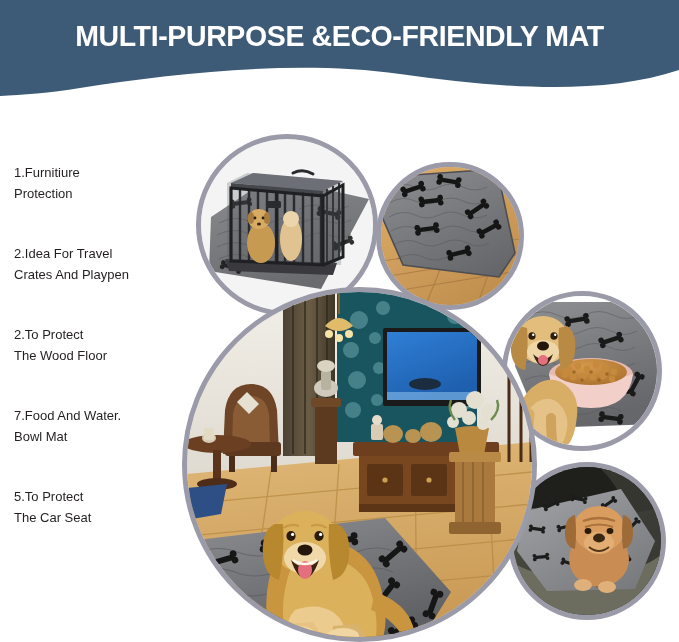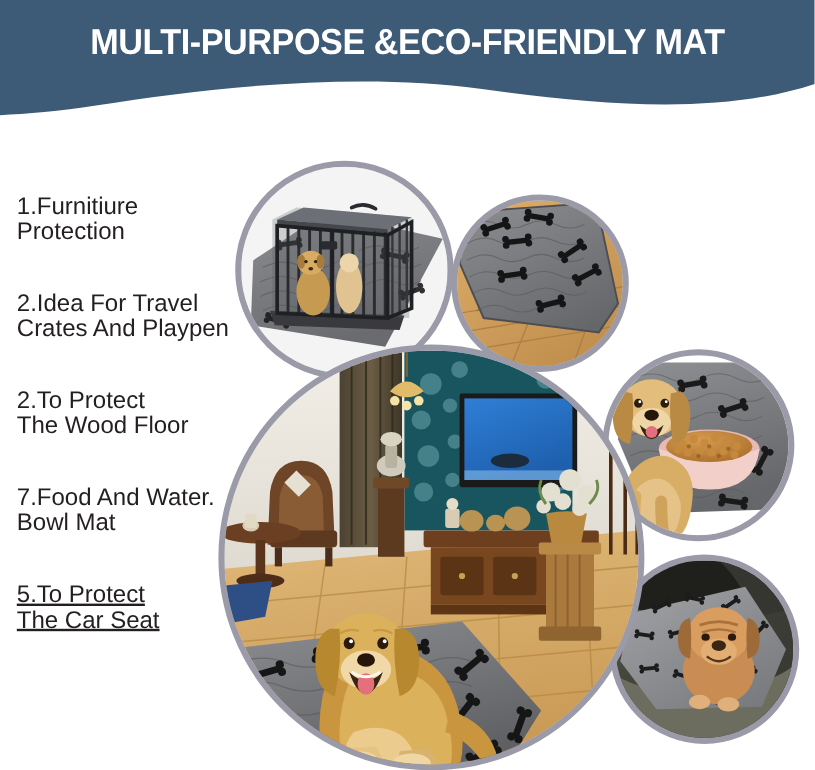--- a/index.html
+++ b/index.html
@@ -50,27 +50,27 @@
 
   
   .feature-list {
     position: absolute;
     left: 14px;
     top: 162px;
     width: 190px;
   }
   .feature-item {
     font-family: "Liberation Sans", sans-serif;
-    font-size: 20px;
+    font-size: 13px;
     color: #231f20;
     line-height: 21px;
     margin-bottom: 39px;
     white-space: pre-line;
   }
-  .feature-item:last-child { margin-bottom: 0; text-decoration: underline; }
+  .feature-item:last-child { margin-bottom: 0; }
 
   
   .photo-circle {
     position: absolute;
     border-radius: 50%;
     overflow: hidden;
     box-sizing: border-box;
     border: 5px solid #9b9aa8;
     background: #c9c9cf;
   }

